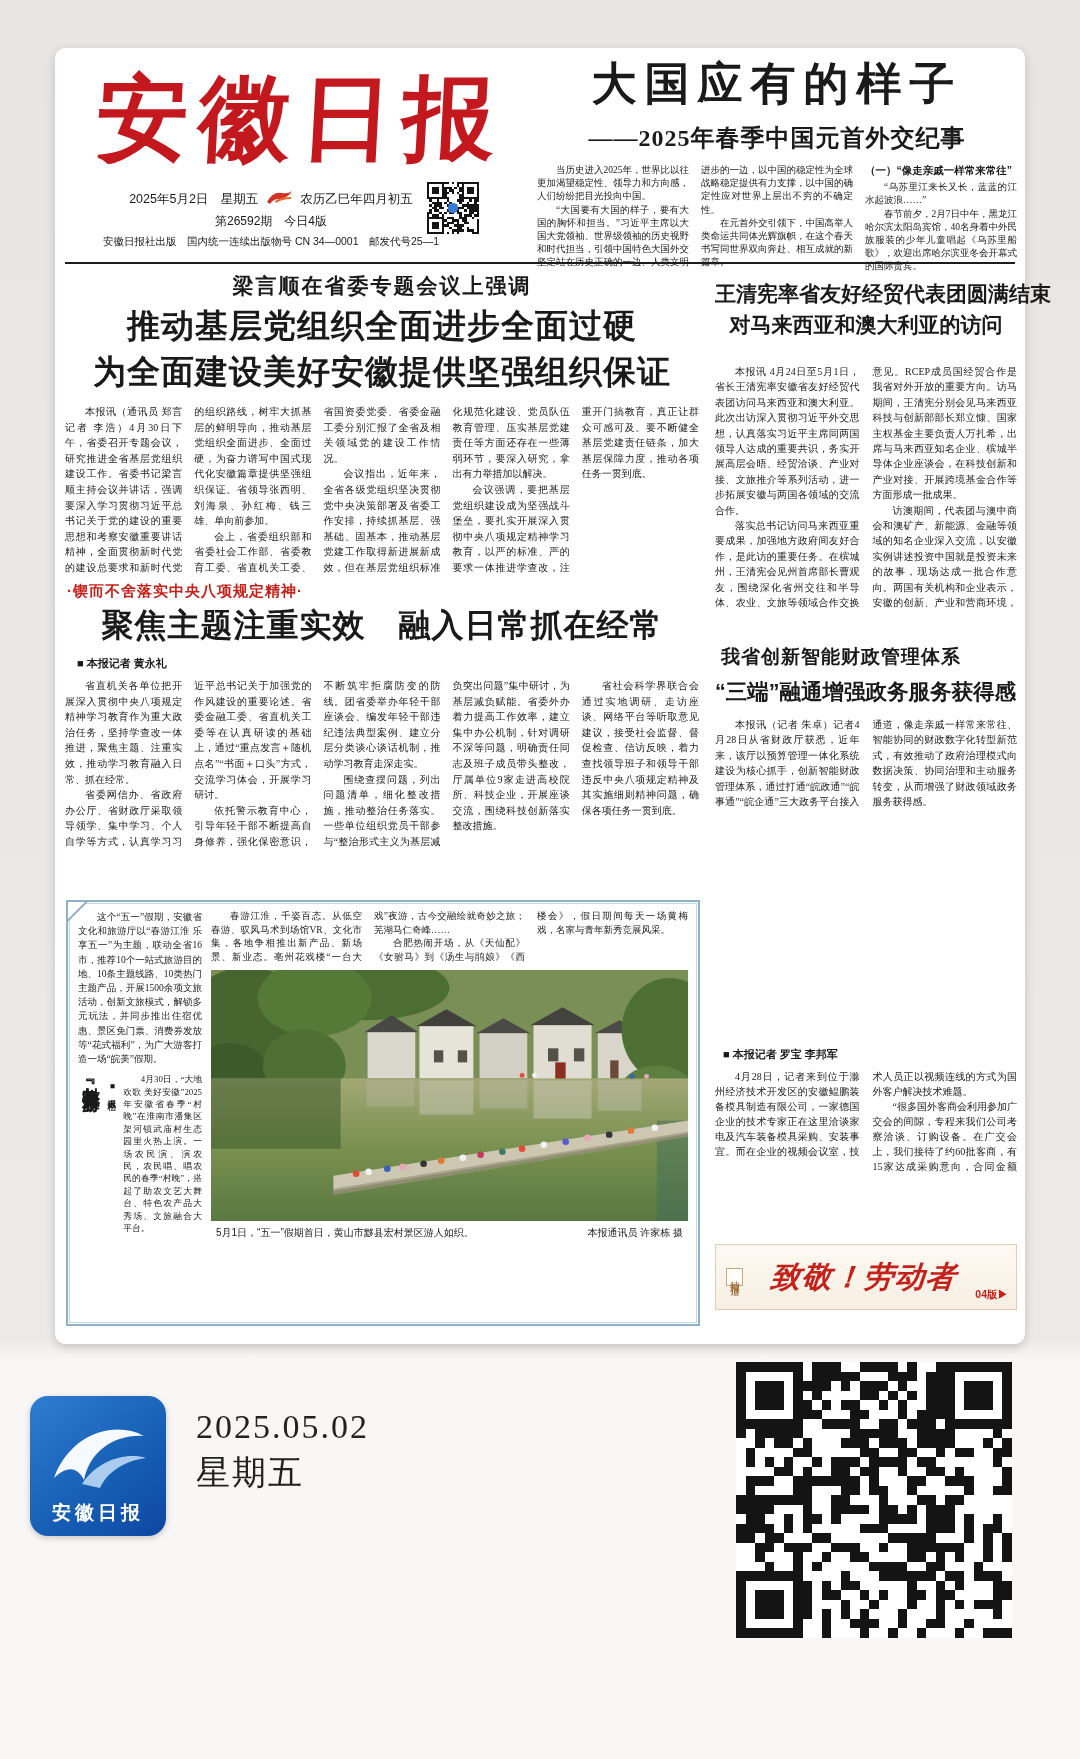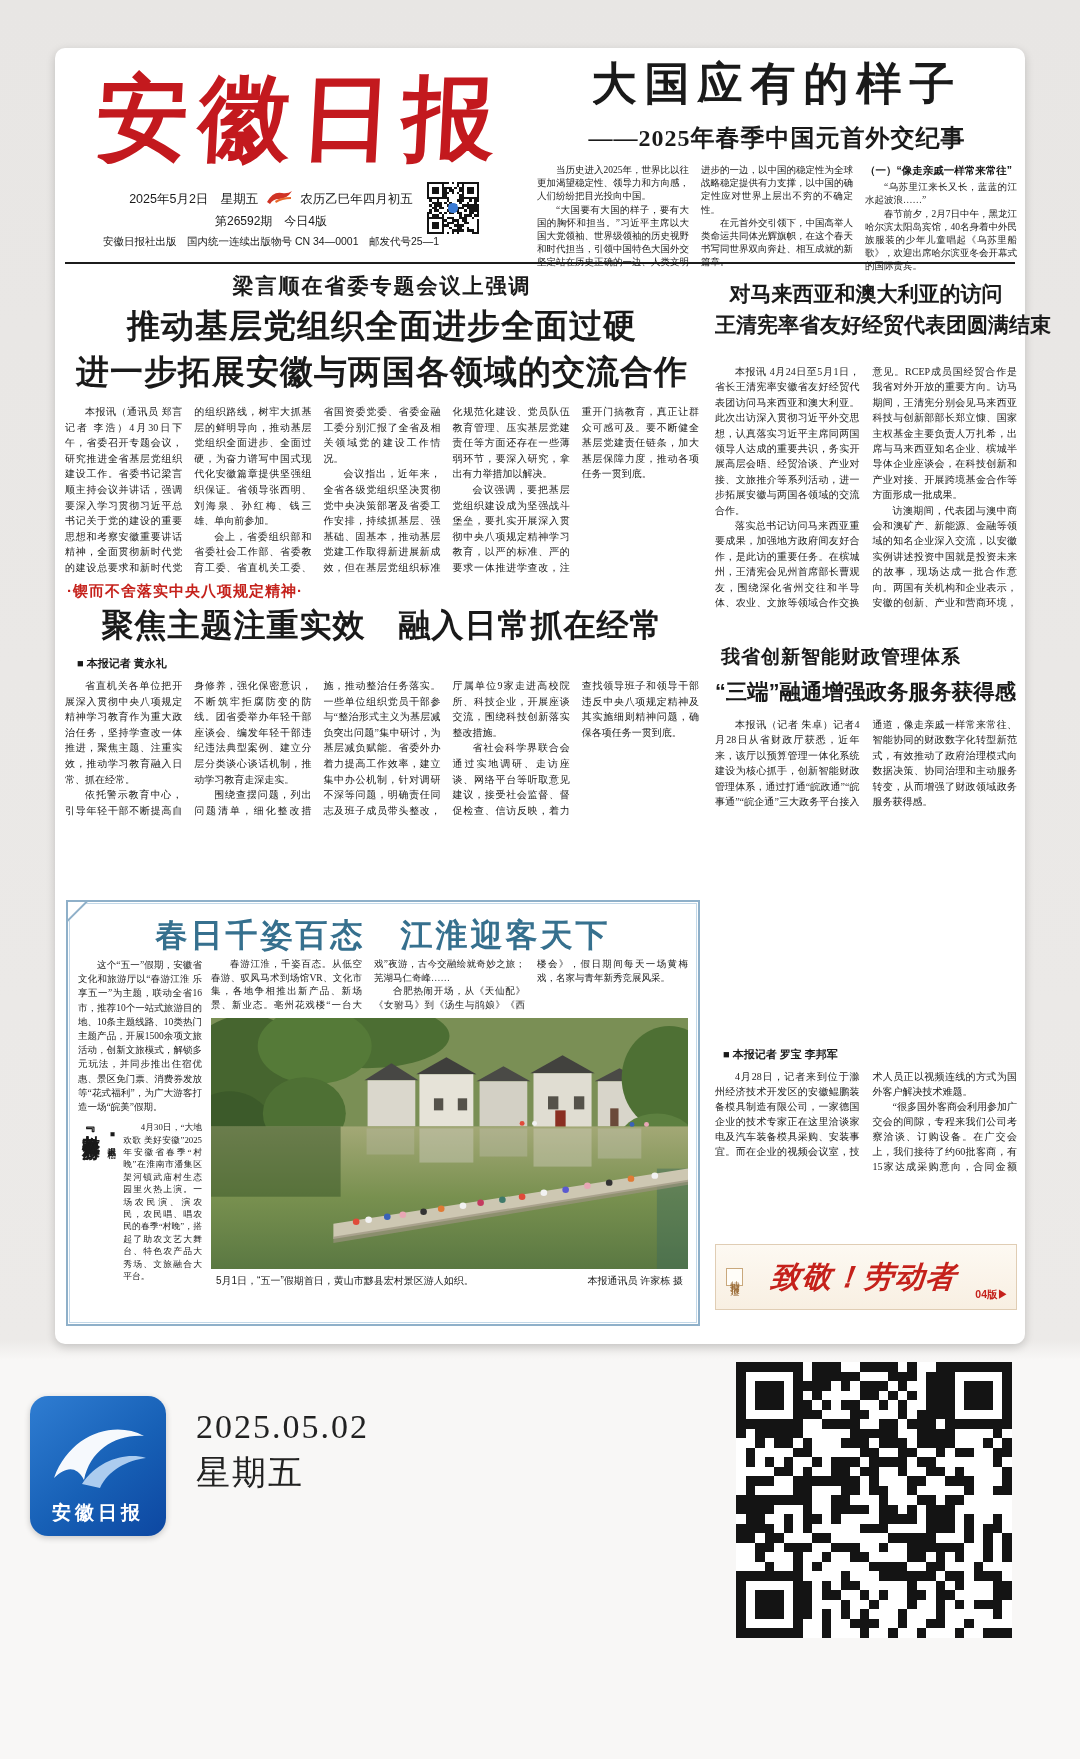--- a/index.html
+++ b/index.html
@@ -585,42 +585,43 @@
         </div>
 
     </div>
   </div>
 
   <div class="header-rule"></div>
 
   <div class="lead">
     <div class="lead-kicker">梁言顺在省委专题会议上强调</div>
     <div class="lead-h">推动基层党组织全面进步全面过硬</div>
-    <div class="lead-h">进一步拓展安徽与两国各领域的交流合作</div>
+    <div class="lead-h">为全面建设美好安徽提供坚强组织保证</div>
     <div class="lead-body body-cols">
         <p>本报讯（通讯员 郑言 记者 李浩）4月30日下午，省委召开专题会议，研究推进全省基层党组织建设工作。省委书记梁言顺主持会议并讲话，强调要深入学习贯彻习近平总书记关于党的建设的重要思想和考察安徽重要讲话精神，全面贯彻新时代党的建设总要求和新时代党的组织路线，树牢大抓基层的鲜明导向，推动基层党组织全面进步、全面过硬，为奋力谱写中国式现代化安徽篇章提供坚强组织保证。省领导张西明、刘海泉、孙红梅、钱三雄、单向前参加。</p>
         <p>会上，省委组织部和省委社会工作部、省委教育工委、省直机关工委、省国资委党委、省委金融工委分别汇报了全省及相关领域党的建设工作情况。</p>
         <p>会议指出，近年来，全省各级党组织坚决贯彻党中央决策部署及省委工作安排，持续抓基层、强基础、固基本，推动基层党建工作取得新进展新成效，但在基层党组织标准化规范化建设、党员队伍教育管理、压实基层党建责任等方面还存在一些薄弱环节，要深入研究，拿出有力举措加以解决。</p>
         <p>会议强调，要把基层党组织建设成为坚强战斗堡垒，要扎实开展深入贯彻中央八项规定精神学习教育，以严的标准、严的要求一体推进学查改，注重开门搞教育，真正让群众可感可及。要不断健全基层党建责任链条，加大基层保障力度，推动各项任务一贯到底。</p>
       </div>
   </div>
 
   <div class="red-kicker">·锲而不舍落实中央八项规定精神·</div>
   <div class="focus-head">聚焦主题注重实效　融入日常抓在经常</div>
   <div class="focus-byline">■ 本报记者  黄永礼</div>
   <div class="focus-body body-cols">
       <p>省直机关各单位把开展深入贯彻中央八项规定精神学习教育作为重大政治任务，坚持学查改一体推进，聚焦主题、注重实效，推动学习教育融入日常、抓在经常。</p>
+      <p>省委网信办、省政府办公厅、省财政厅采取领导领学、集中学习、个人自学等方式，认真学习习近平总书记关于加强党的作风建设的重要论述。省委金融工委、省直机关工委等在认真研读的基础上，通过“重点发言＋随机点名”“书面＋口头”方式，交流学习体会，开展学习研讨。</p>
       <p>依托警示教育中心，引导年轻干部不断提高自身修养，强化保密意识，不断筑牢拒腐防变的防线。团省委举办年轻干部座谈会、编发年轻干部违纪违法典型案例、建立分层分类谈心谈话机制，推动学习教育走深走实。</p>
       <p>围绕查摆问题，列出问题清单，细化整改措施，推动整治任务落实。一些单位组织党员干部参与“整治形式主义为基层减负突出问题”集中研讨，为基层减负赋能。省委外办着力提高工作效率，建立集中办公机制，针对调研不深等问题，明确责任同志及班子成员带头整改，厅属单位9家走进高校院所、科技企业，开展座谈交流，围绕科技创新落实整改措施。</p>
       <p>省社会科学界联合会通过实地调研、走访座谈、网络平台等听取意见建议，接受社会监督、督促检查、信访反映，着力查找领导班子和领导干部违反中央八项规定精神及其实施细则精神问题，确保各项任务一贯到底。</p>
     </div>
 
   <div class="visit">
+    <div class="visit-h">王清宪率省友好经贸代表团圆满结束</div>
     <div class="visit-h">对马来西亚和澳大利亚的访问</div>
-    <div class="visit-h">王清宪率省友好经贸代表团圆满结束</div>
     <div class="visit-body body-cols">
         <p>本报讯 4月24日至5月1日，省长王清宪率安徽省友好经贸代表团访问马来西亚和澳大利亚。此次出访深入贯彻习近平外交思想，认真落实习近平主席同两国领导人达成的重要共识，务实开展高层会晤、经贸洽谈、产业对接、文旅推介等系列活动，进一步拓展安徽与两国各领域的交流合作。</p>
         <p>落实总书记访问马来西亚重要成果，加强地方政府间友好合作，是此访的重要任务。在槟城州，王清宪会见州首席部长曹观友，围绕深化省州交往和半导体、农业、文旅等领域合作交换意见。RCEP成员国经贸合作是我省对外开放的重要方向。访马期间，王清宪分别会见马来西亚科技与创新部部长郑立慷、国家主权基金主要负责人万扎希，出席与马来西亚知名企业、槟城半导体企业座谈会，在科技创新和产业对接、开展跨境基金合作等方面形成一批成果。</p>
         <p>访澳期间，代表团与澳中商会和澳矿产、新能源、金融等领域的知名企业深入交流，以安徽实例讲述投资中国就是投资未来的故事，现场达成一批合作意向。两国有关机构和企业表示，安徽的创新、产业和营商环境，蕴含丰富投资题材，将积极开展考察对接。</p>
       </div>
   </div>
 
   <div class="fiscal">
     <div class="fiscal-kicker">我省创新智能财政管理体系</div>
     <div class="fiscal-h">“三端”融通增强政务服务获得感</div>
@@ -641,21 +642,20 @@
   </div>
 
   <div class="banner">
     <div class="b-tag">特别报道</div>
     <div class="b-title">致敬！劳动者</div>
     <div class="b-ref">04版▶</div>
   </div>
 
   <div class="feature">
     <div class="fold"></div>
-    <div class="f-head">春日千姿百态　江淮迎客天下</div>
     <div class="f-row">
       <div class="f-left">
         <div>
             <p>这个“五一”假期，安徽省文化和旅游厅以“春游江淮 乐享五一”为主题，联动全省16市，推荐10个一站式旅游目的地、10条主题线路、10类热门主题产品，开展1500余项文旅活动，创新文旅模式，解锁多元玩法，并同步推出住宿优惠、景区免门票、消费券发放等“花式福利”，为广大游客打造一场“皖美”假期。</p>
           </div>
         <div class="village">
           <div class="v-title">『村晚』带火乡村游</div>
           <div class="v-byline">■ 本报记者 柏松</div>
           <div class="v-text">
               <p>4月30日，“大地欢歌 美好安徽”2025年安徽省春季“村晚”在淮南市潘集区架河镇武庙村生态园里火热上演。一场农民演、演农民，农民唱、唱农民的春季“村晚”，搭起了助农文艺大舞台、特色农产品大秀场、文旅融合大平台。</p>

